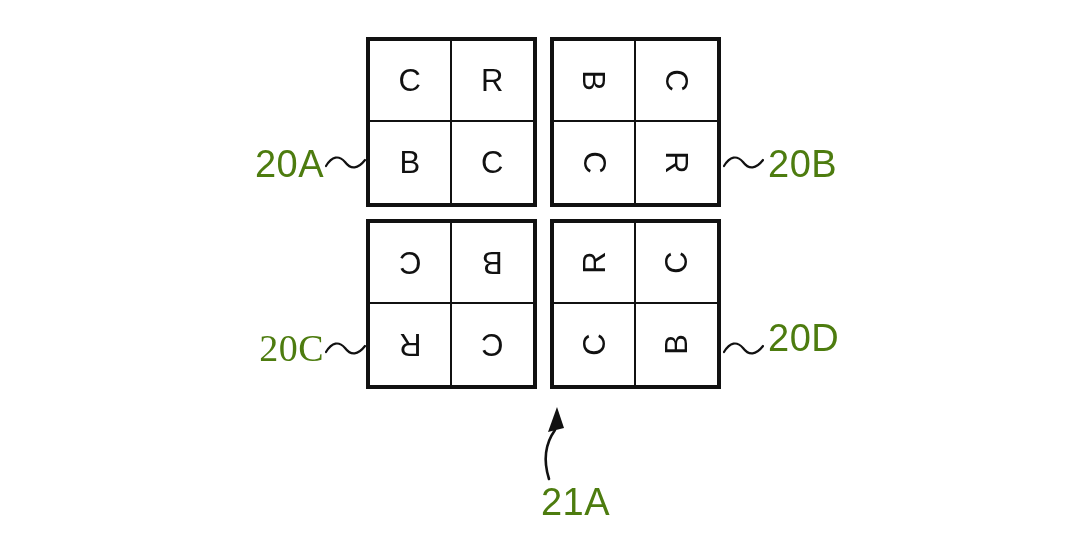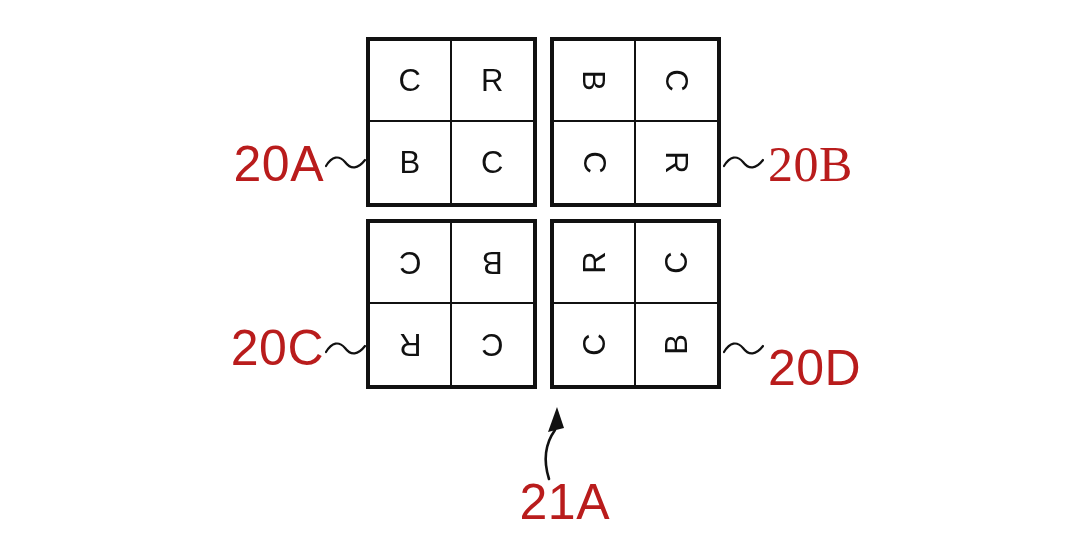--- a/index.html
+++ b/index.html
@@ -49,30 +49,30 @@
   .letter[data-rot="270"] { transform: rotate(270deg); }
 
   #grid-a { left: 366px; top: 37px;  }
   #grid-b { left: 550px; top: 37px;  }
   #grid-c { left: 366px; top: 219px; }
   #grid-d { left: 550px; top: 219px; }
 
   
   .ref-label {
     position: absolute;
-    font-size: 50px;
+    font-size: 38px;
     line-height: 40px;
     letter-spacing: 0.5px;
-    color: #b91c1c;
+    color: #4d7c0f;
     white-space: nowrap;
   }
   #label-20a { left: 220px; top: 144px; width: 104px; text-align: right; }
-  #label-20b { left: 768px; top: 144px; text-align: left; font-family: Liberation Serif, serif; }
-  #label-20c { left: 220px; top: 328px; width: 104px; text-align: right; }
-  #label-20d { left: 768px; top: 348px; text-align: right; }
+  #label-20b { left: 768px; top: 144px; text-align: left; }
+  #label-20c { left: 220px; top: 328px; width: 104px; text-align: right; font-family: Liberation Serif, serif; }
+  #label-20d { left: 768px; top: 318px; text-align: right; }
   #label-21a { left: 498px; top: 482px; width: 112px; text-align: right; }
 
   
   .squiggle {
     position: absolute;
     width: 41px;
     height: 18px;
   }
   #squiggle-a { left: 325px; top: 154px; }
   #squiggle-b { left: 723px; top: 154px; }

